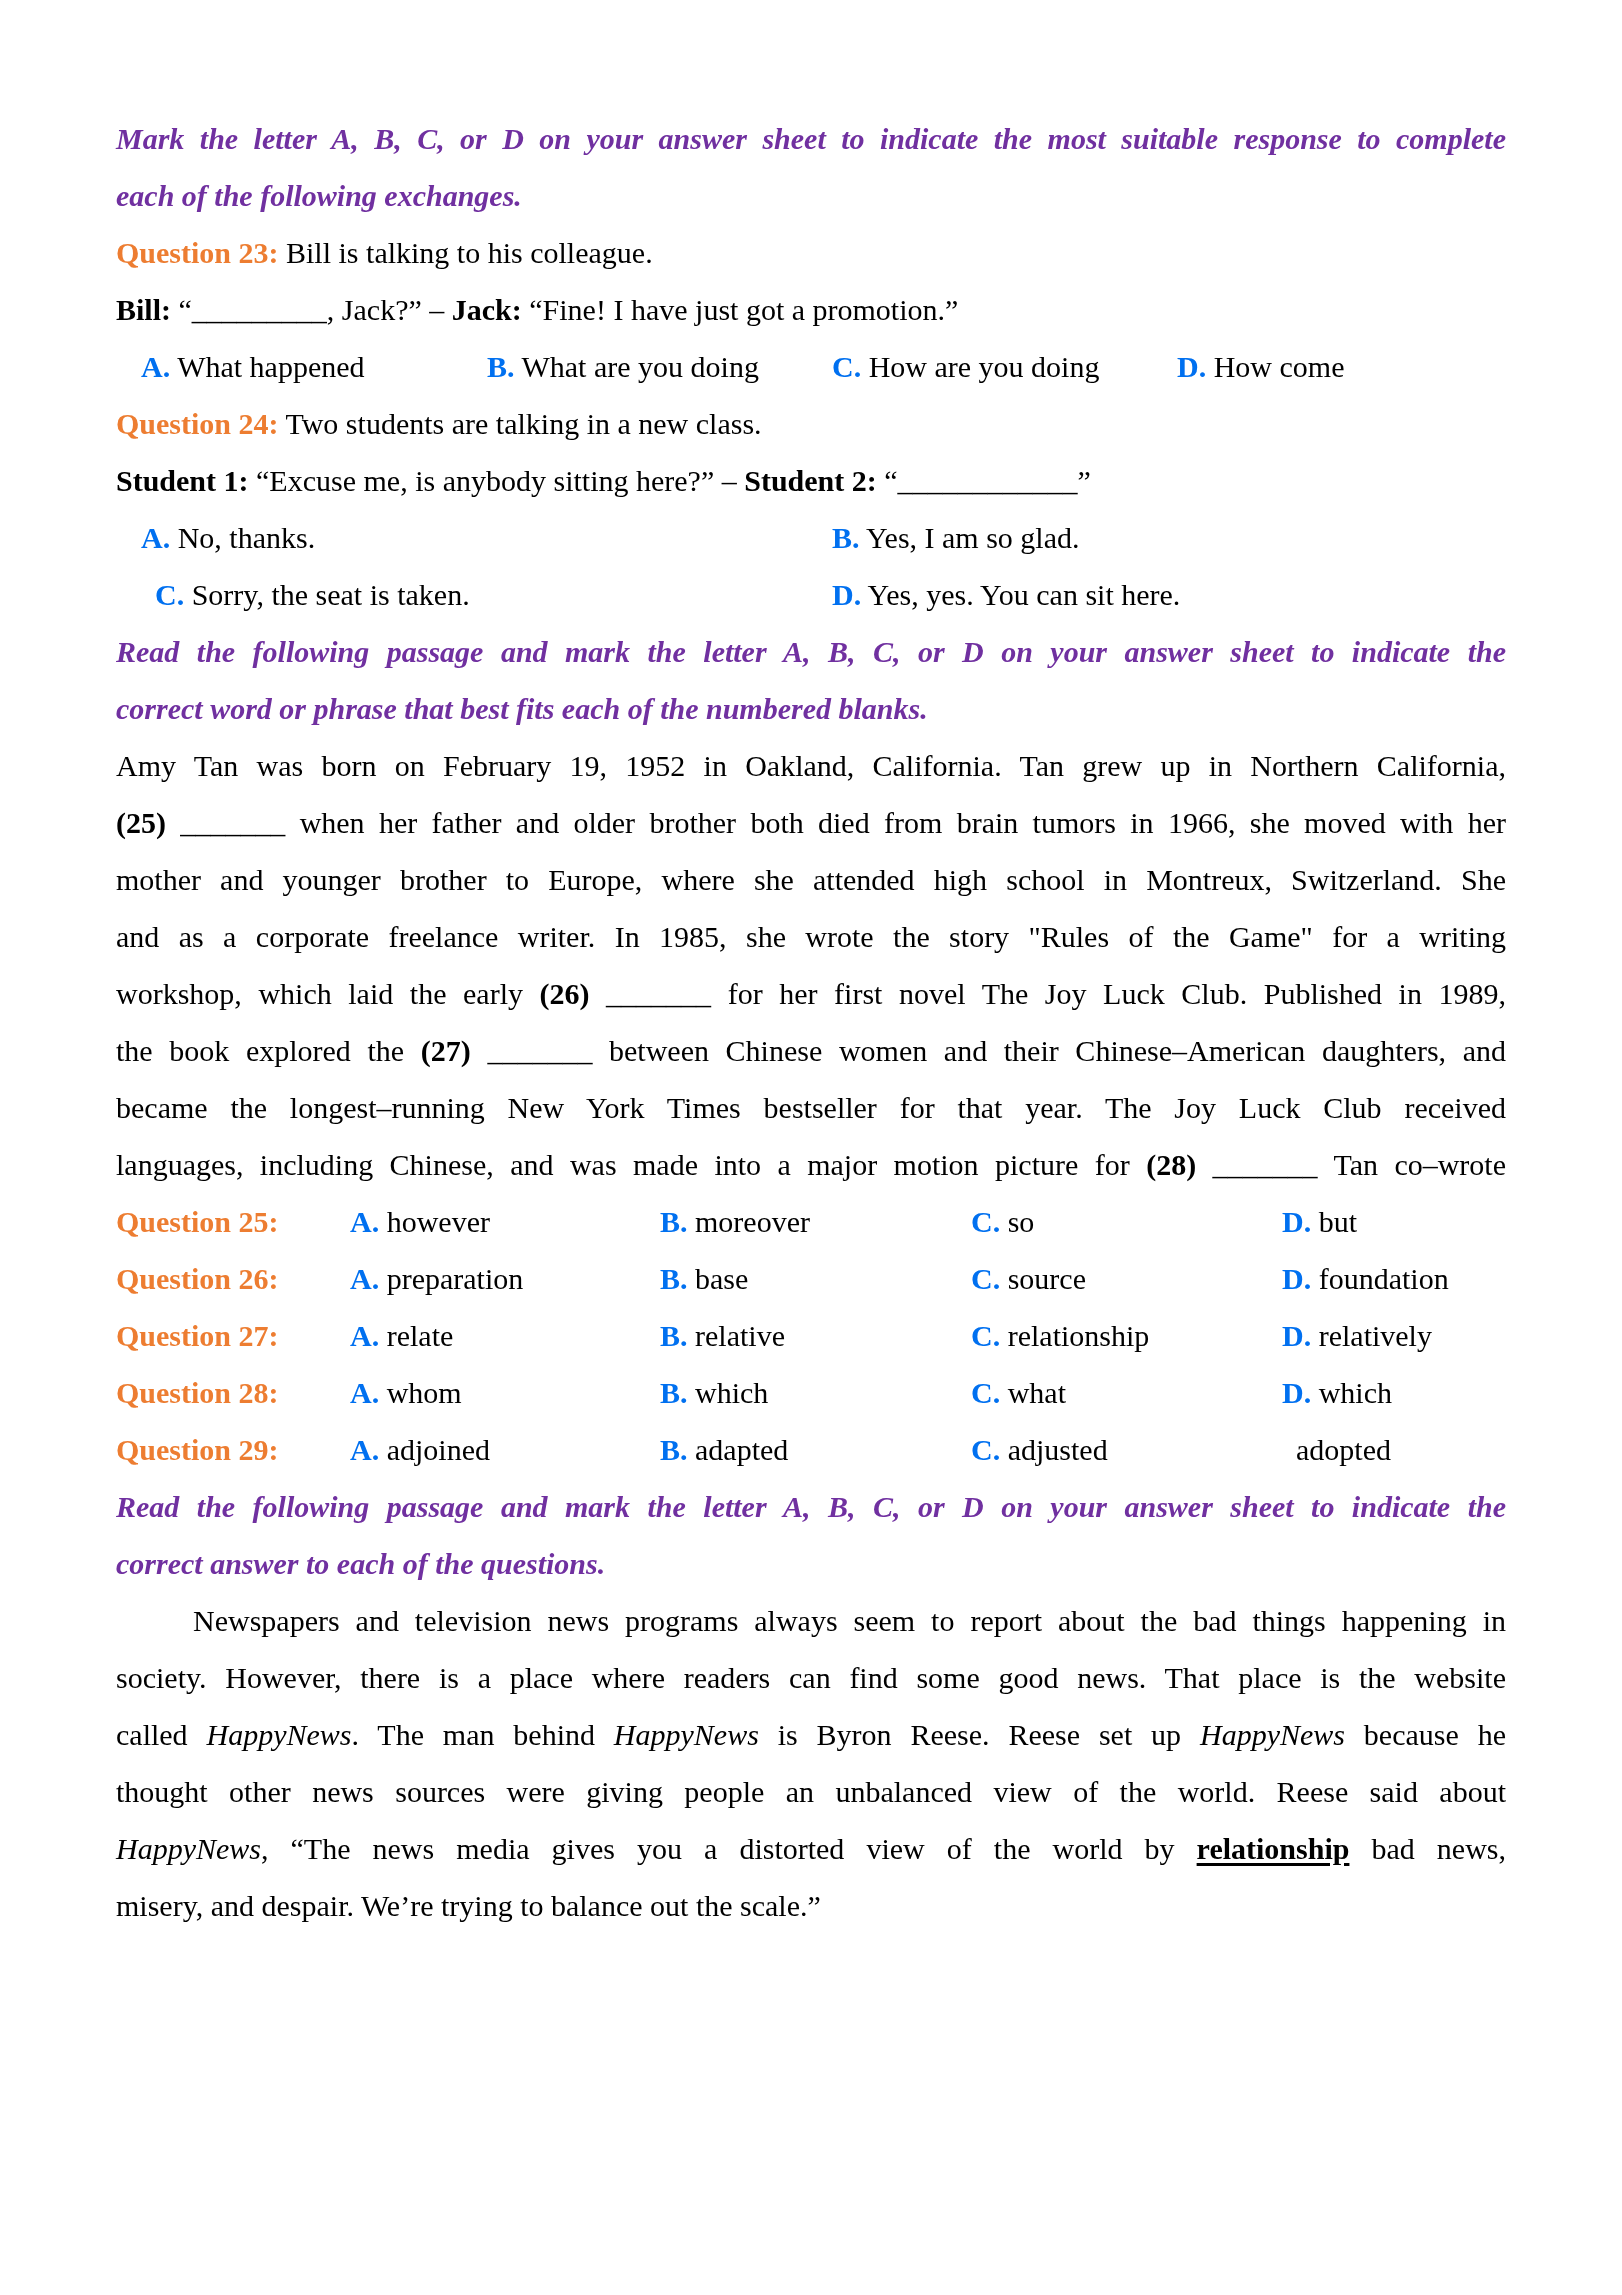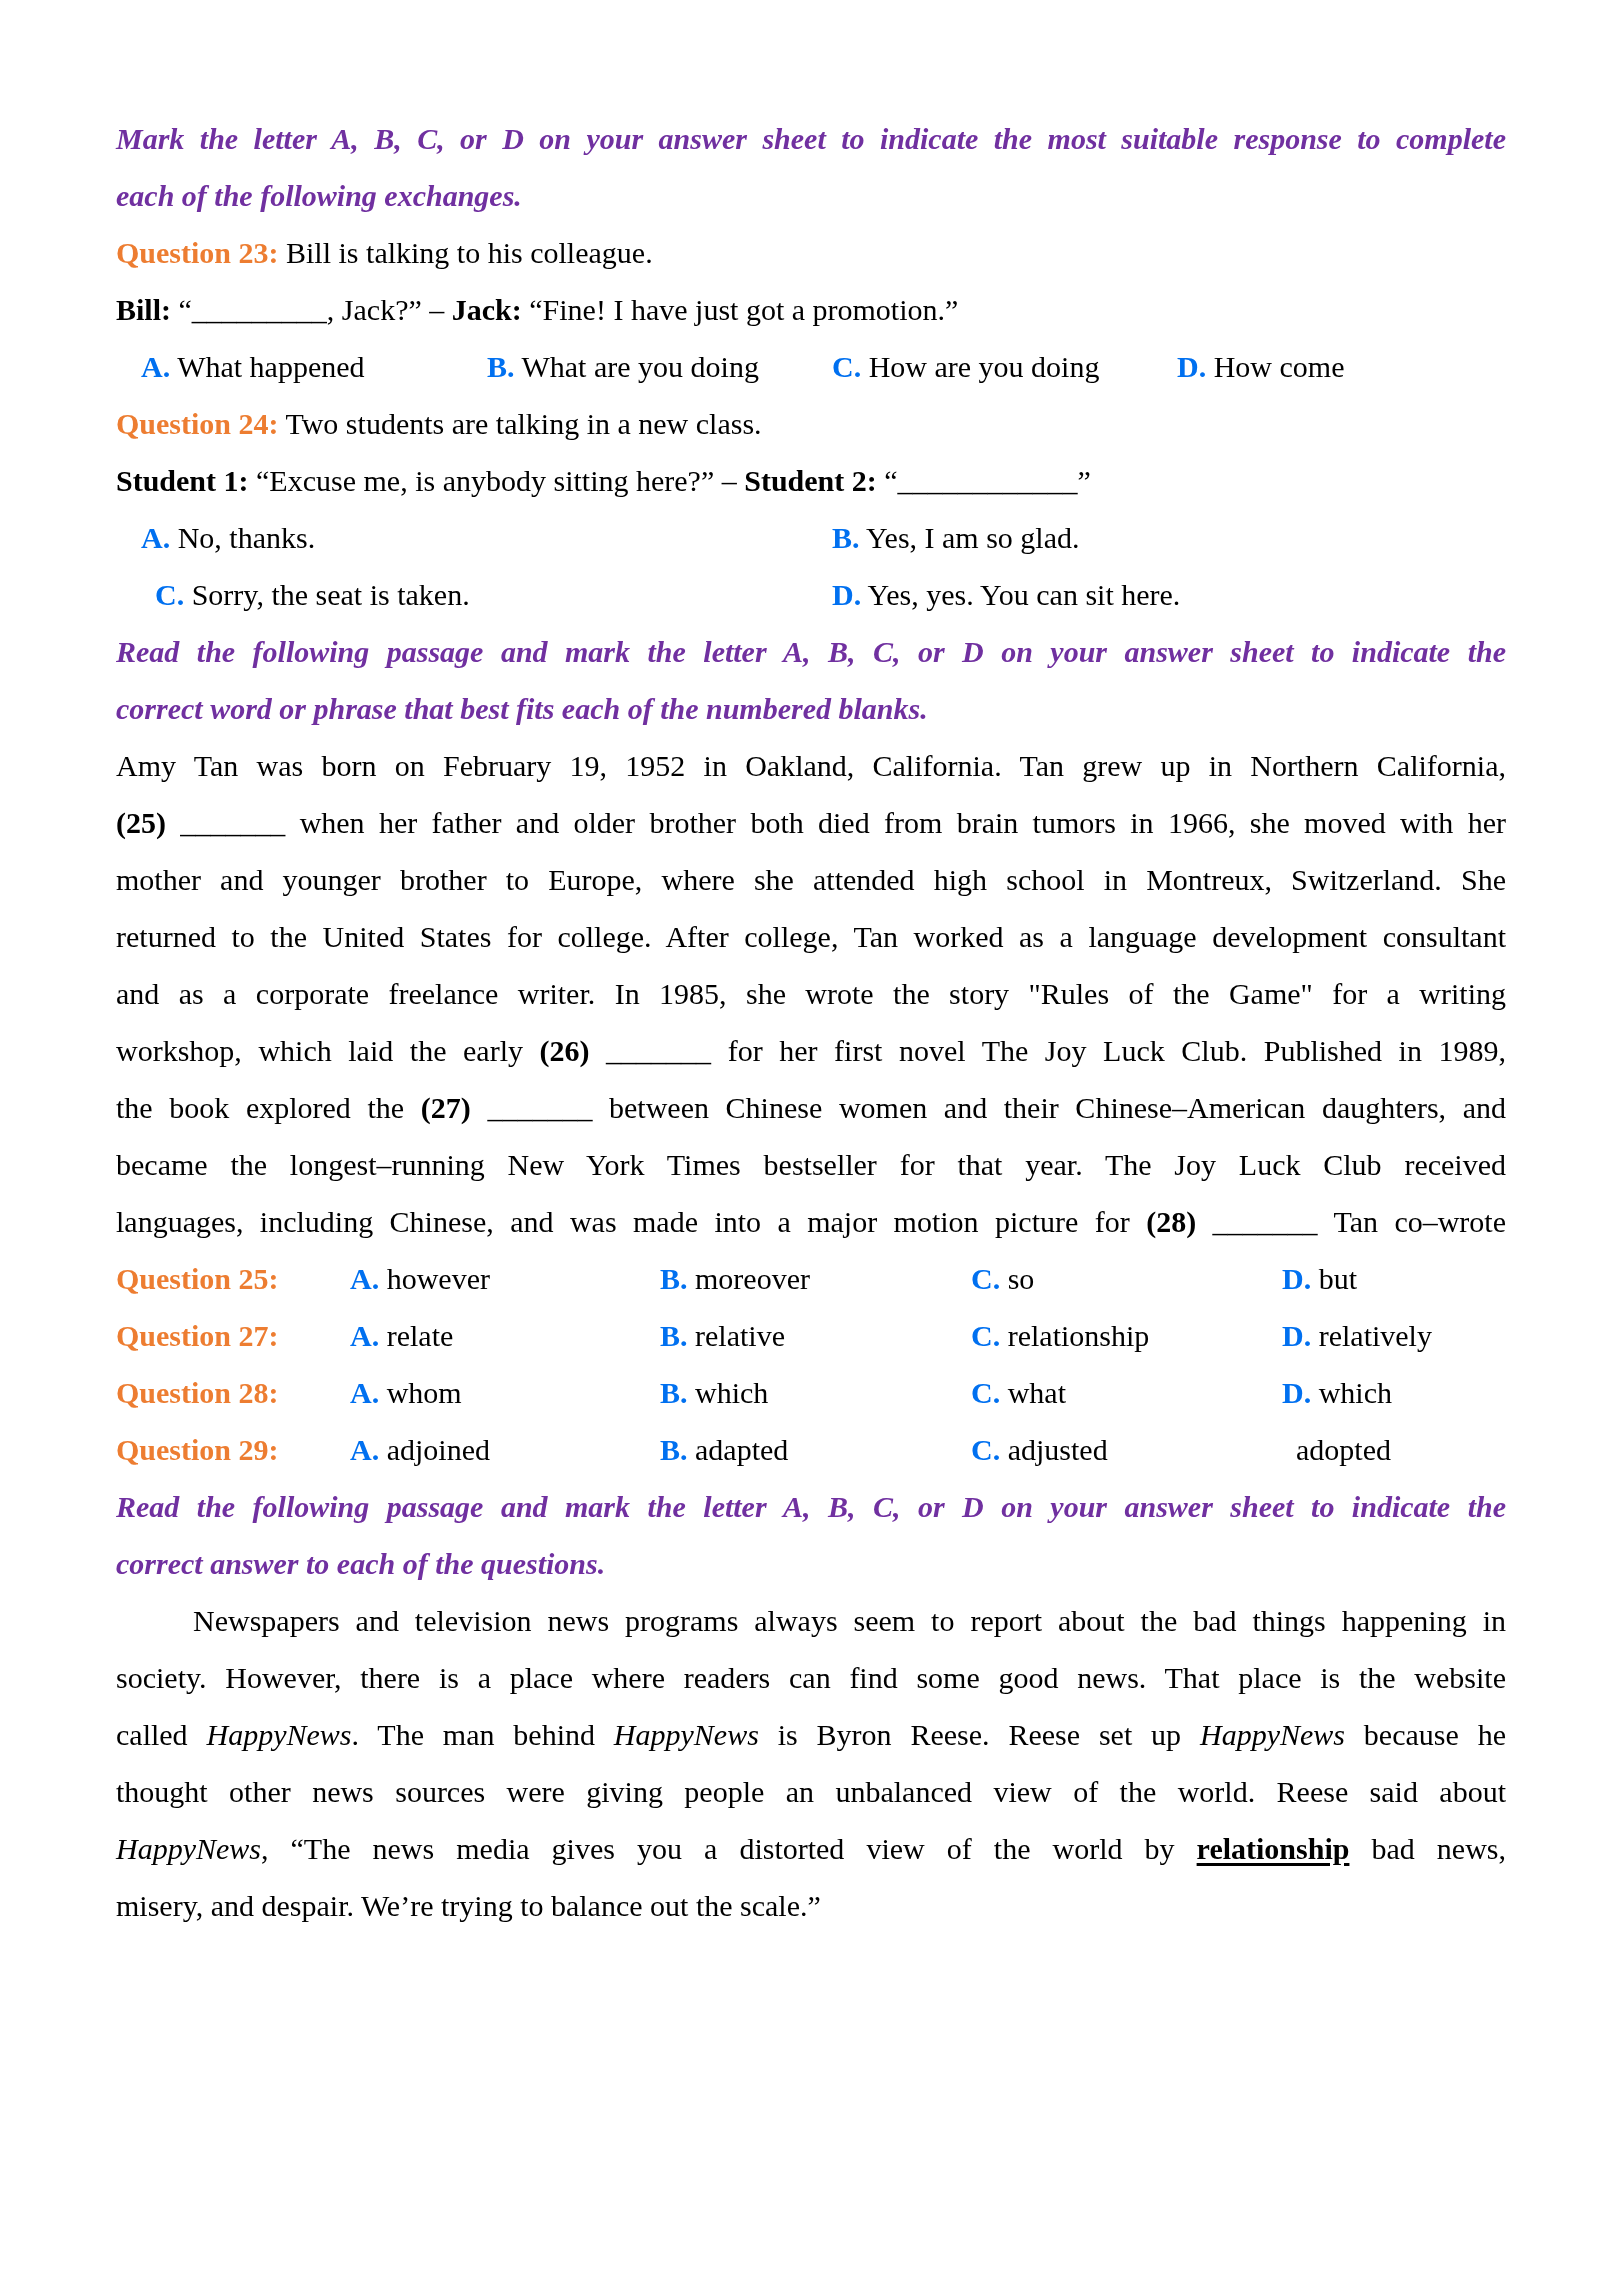--- a/index.html
+++ b/index.html
@@ -56,35 +56,41 @@
     <span class="cell" style="left:716px"><span class="optletter">D.</span><span> Yes, yes. You can sit here.</span></span>
   </div>
 
   <div class="line instr justify"><span>Read the following passage and mark the letter A, B, C, or D on your answer sheet to indicate the</span></div>
   <div class="line instr"><span>correct word or phrase that best fits each of the numbered blanks.</span></div>
 
   <div id="passage2">
       <div class="line justify"><span>Amy Tan was born on February 19, 1952 in Oakland, California. Tan grew up in Northern California,</span></div>
       <div class="line justify"><span class="bold">(25)</span><span> _______ when her father and older brother both died from brain tumors in 1966, she moved with her</span></div>
       <div class="line justify"><span>mother and younger brother to Europe, where she attended high school in Montreux, Switzerland. She</span></div>
-      <div class="line justify"><span>returned to the United States for college. After college, Tan worked as a language development consultant</span></div>
       <div class="line justify"><span>and as a corporate freelance writer. In 1985, she wrote the story "Rules of the Game" for a writing</span></div>
       <div class="line justify"><span>workshop, which laid the early </span><span class="bold">(26)</span><span> _______ for her first novel The Joy Luck Club. Published in 1989,</span></div>
       <div class="line justify"><span>the book explored the </span><span class="bold">(27)</span><span> _______ between Chinese women and their Chinese–American daughters, and</span></div>
       <div class="line justify"><span>became the longest–running New York Times bestseller for that year. The Joy Luck Club received</span></div>
       <div class="line justify"><span>languages, including Chinese, and was made into a major motion picture for </span><span class="bold">(28)</span><span> _______ Tan co–wrote</span></div>
     </div>
 
   <div id="grid2">
       <div class="row">
         <span class="cell qlabel" style="left: 0px;">Question 25:</span>
         <span class="cell" style="left: 234px;"><span class="optletter">A.</span><span> however</span></span>
         <span class="cell" style="left: 544px;"><span class="optletter">B.</span><span> moreover</span></span>
         <span class="cell" style="left: 855px;"><span class="optletter">C.</span><span> so</span></span>
         <span class="cell" style="left: 1166px;"><span class="optletter">D.</span><span> but</span></span>
+      </div>
+      <div class="row">
+        <span class="cell qlabel" style="left: 0px;">Question 26:</span>
+        <span class="cell" style="left: 234px;"><span class="optletter">A.</span><span> preparation</span></span>
+        <span class="cell" style="left: 544px;"><span class="optletter">B.</span><span> base</span></span>
+        <span class="cell" style="left: 855px;"><span class="optletter">C.</span><span> source</span></span>
+        <span class="cell" style="left: 1166px;"><span class="optletter">D.</span><span> foundation</span></span>
       </div>
       <div class="row">
         <span class="cell qlabel" style="left: 0px;">Question 27:</span>
         <span class="cell" style="left: 234px;"><span class="optletter">A.</span><span> relate</span></span>
         <span class="cell" style="left: 544px;"><span class="optletter">B.</span><span> relative</span></span>
         <span class="cell" style="left: 855px;"><span class="optletter">C.</span><span> relationship</span></span>
         <span class="cell" style="left: 1166px;"><span class="optletter">D.</span><span> relatively</span></span>
       </div>
       <div class="row">
         <span class="cell qlabel" style="left: 0px;">Question 28:</span>

